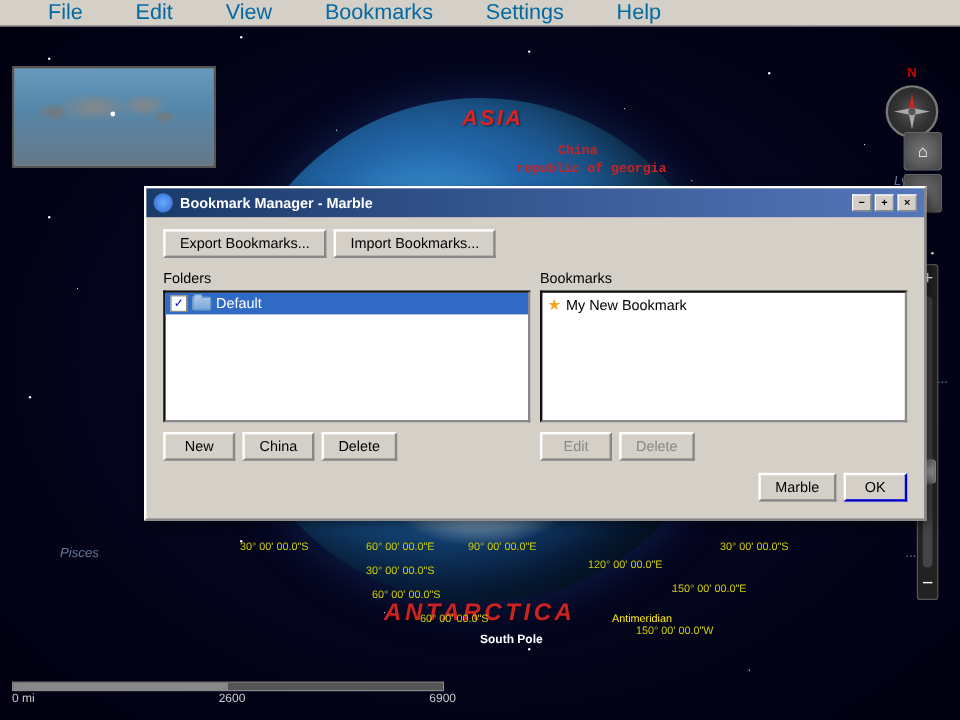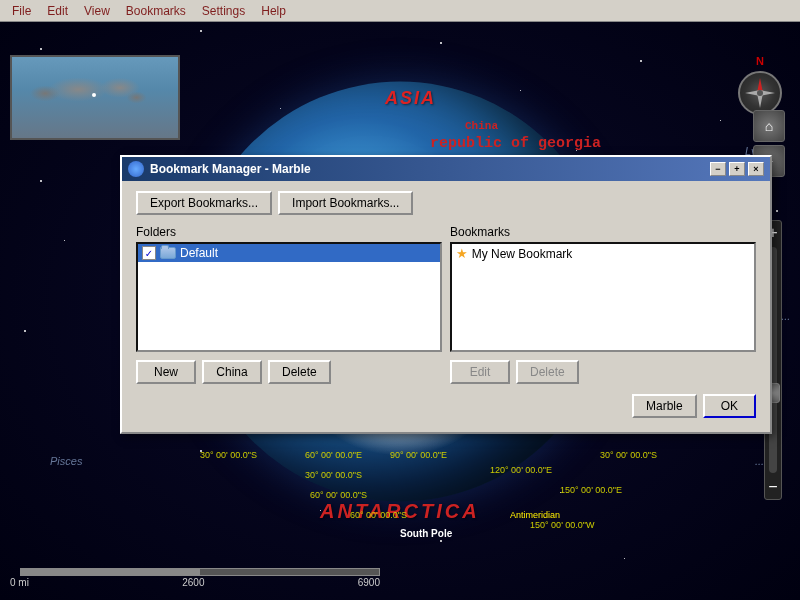--- a/index.html
+++ b/index.html
@@ -112,23 +112,24 @@
       height: 22px;
       background: #d4d0c8;
       border-bottom: 1px solid #888;
       display: flex;
       align-items: center;
       padding: 0 4px;
       z-index: 100;
     }
     .menu-item {
       padding: 1px 8px;
-      font-size: 12px;
-      color: #7f1d1d;
-      cursor: pointer;
+      font-size: 18px;
+      color: #0369a1;
+      cursor: pointer;
+      margin-left: 28px;
     }
 
     
     .geo-label {
       position: absolute;
       font-weight: bold;
       color: #cc2222;
       font-size: 16px;
       letter-spacing: 2px;
       text-shadow: 1px 1px 2px rgba(0,0,0,0.5);
@@ -251,21 +252,20 @@
       top: 60%;
     }
 
     
     .scale-bar {
       position: absolute;
       bottom: 12px;
       left: 10px;
       display: flex;
       flex-direction: column;
-      align-items: flex-end;
     }
     .scale-track {
       width: 360px;
       height: 8px;
       background: linear-gradient(90deg, #888 0%, #888 50%, #555 50%, #555 100%);
       border: 1px solid #888;
     }
     .scale-labels {
       display: flex;
       justify-content: space-between;
@@ -488,21 +488,21 @@
     <div class="star" style="width:1px;height:1px;top:95%;left:10%"></div>
     <div class="star" style="width:1px;height:1px;top:93%;left:78%"></div>
   </div>
 
   <div class="earth">
     <div class="earth-land"></div>
   </div>
 
   <div class="geo-label" style="top:88px;left:385px;font-size:18px;color:#dd2222;">ASIA</div>
   <div class="geo-label-small" style="top:120px;left:465px;color:#cc2222;">China</div>
-  <div class="geo-label-small" style="top:135px;left:430px;color:#cc2222;font-size:15px;">republic of georgia</div>
+  <div class="geo-label-small" style="top:135px;left:430px;color:#cc2222;font-size:11px;">republic of georgia</div>
   <div class="geo-label" style="top:500px;left:320px;font-size:20px;letter-spacing:3px;">ANTARCTICA</div>
   <div class="geo-label-white" style="top:528px;left:400px;font-weight:bold;">South Pole</div>
   <div class="geo-label-yellow" style="top:510px;left:510px;">Antimeridian</div>
 
   <div class="coord-label" style="top:450px;left:200px;">30° 00' 00.0"S</div>
   <div class="coord-label" style="top:450px;left:600px;">30° 00' 00.0"S</div>
   <div class="coord-label" style="top:450px;left:305px;">60° 00' 00.0"E</div>
   <div class="coord-label" style="top:450px;left:390px;">90° 00' 00.0"E</div>
   <div class="coord-label" style="top:465px;left:490px;">120° 00' 00.0"E</div>
   <div class="coord-label" style="top:485px;left:560px;">150° 00' 00.0"E</div>

